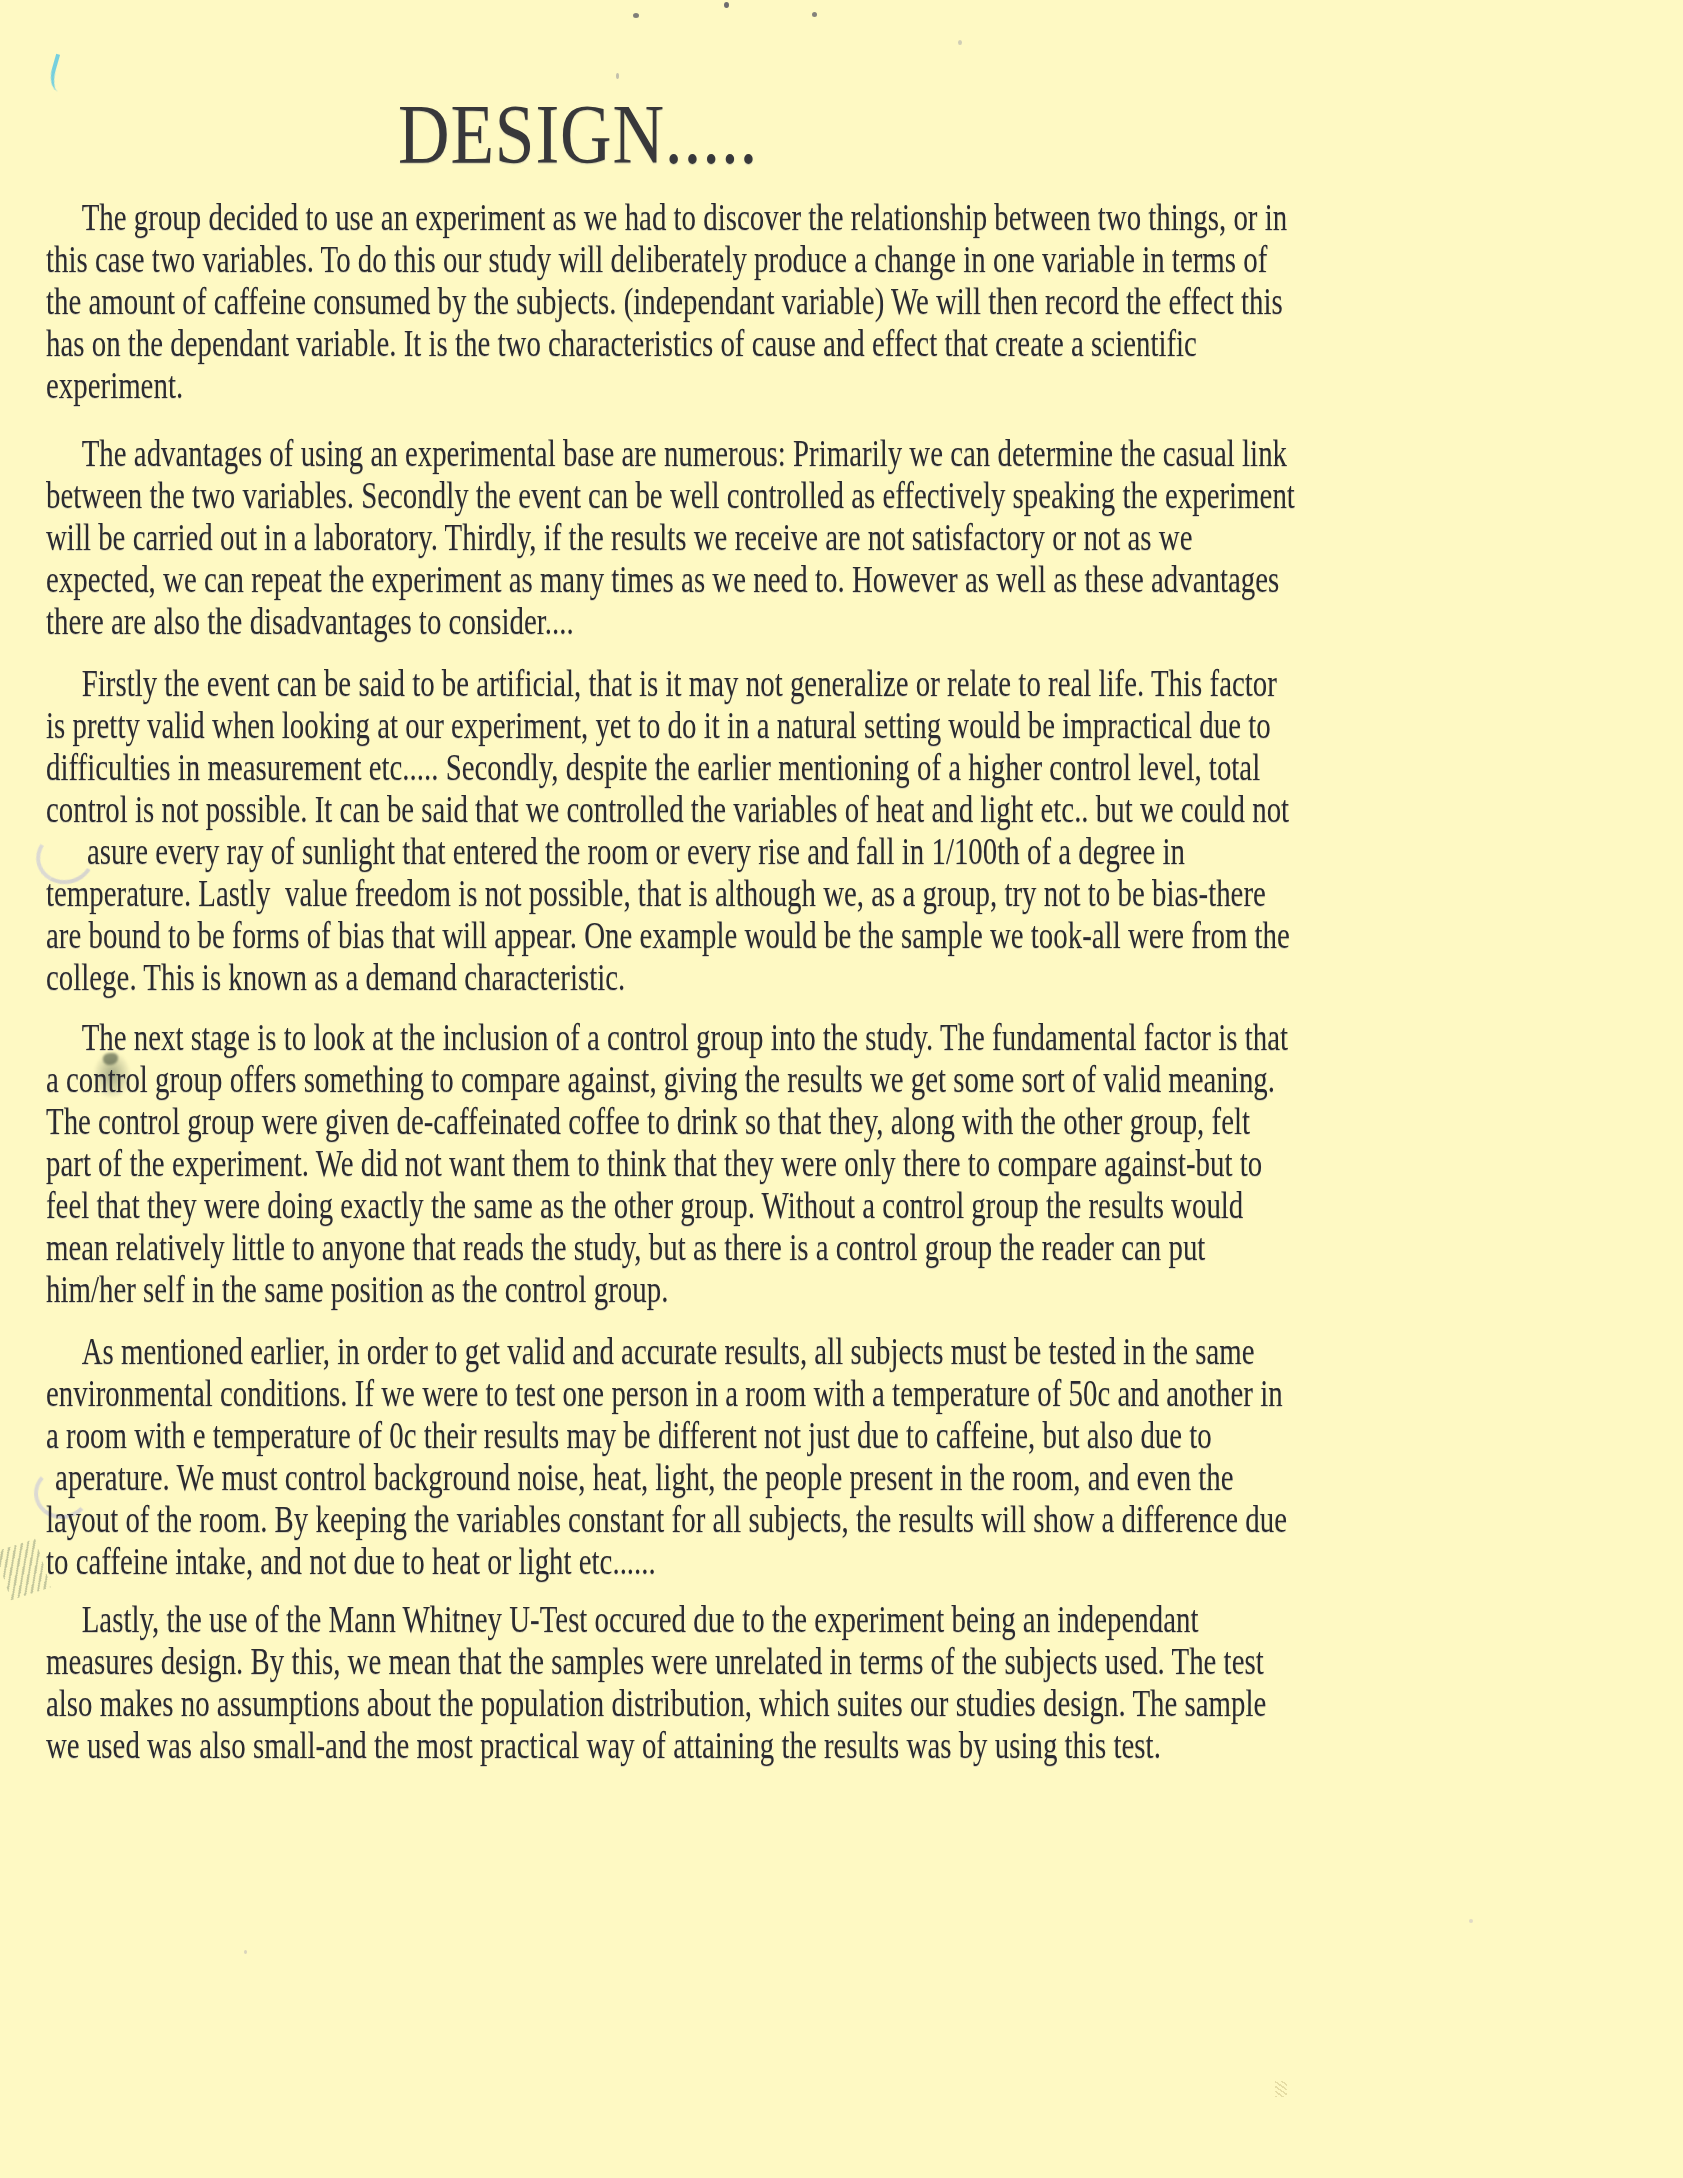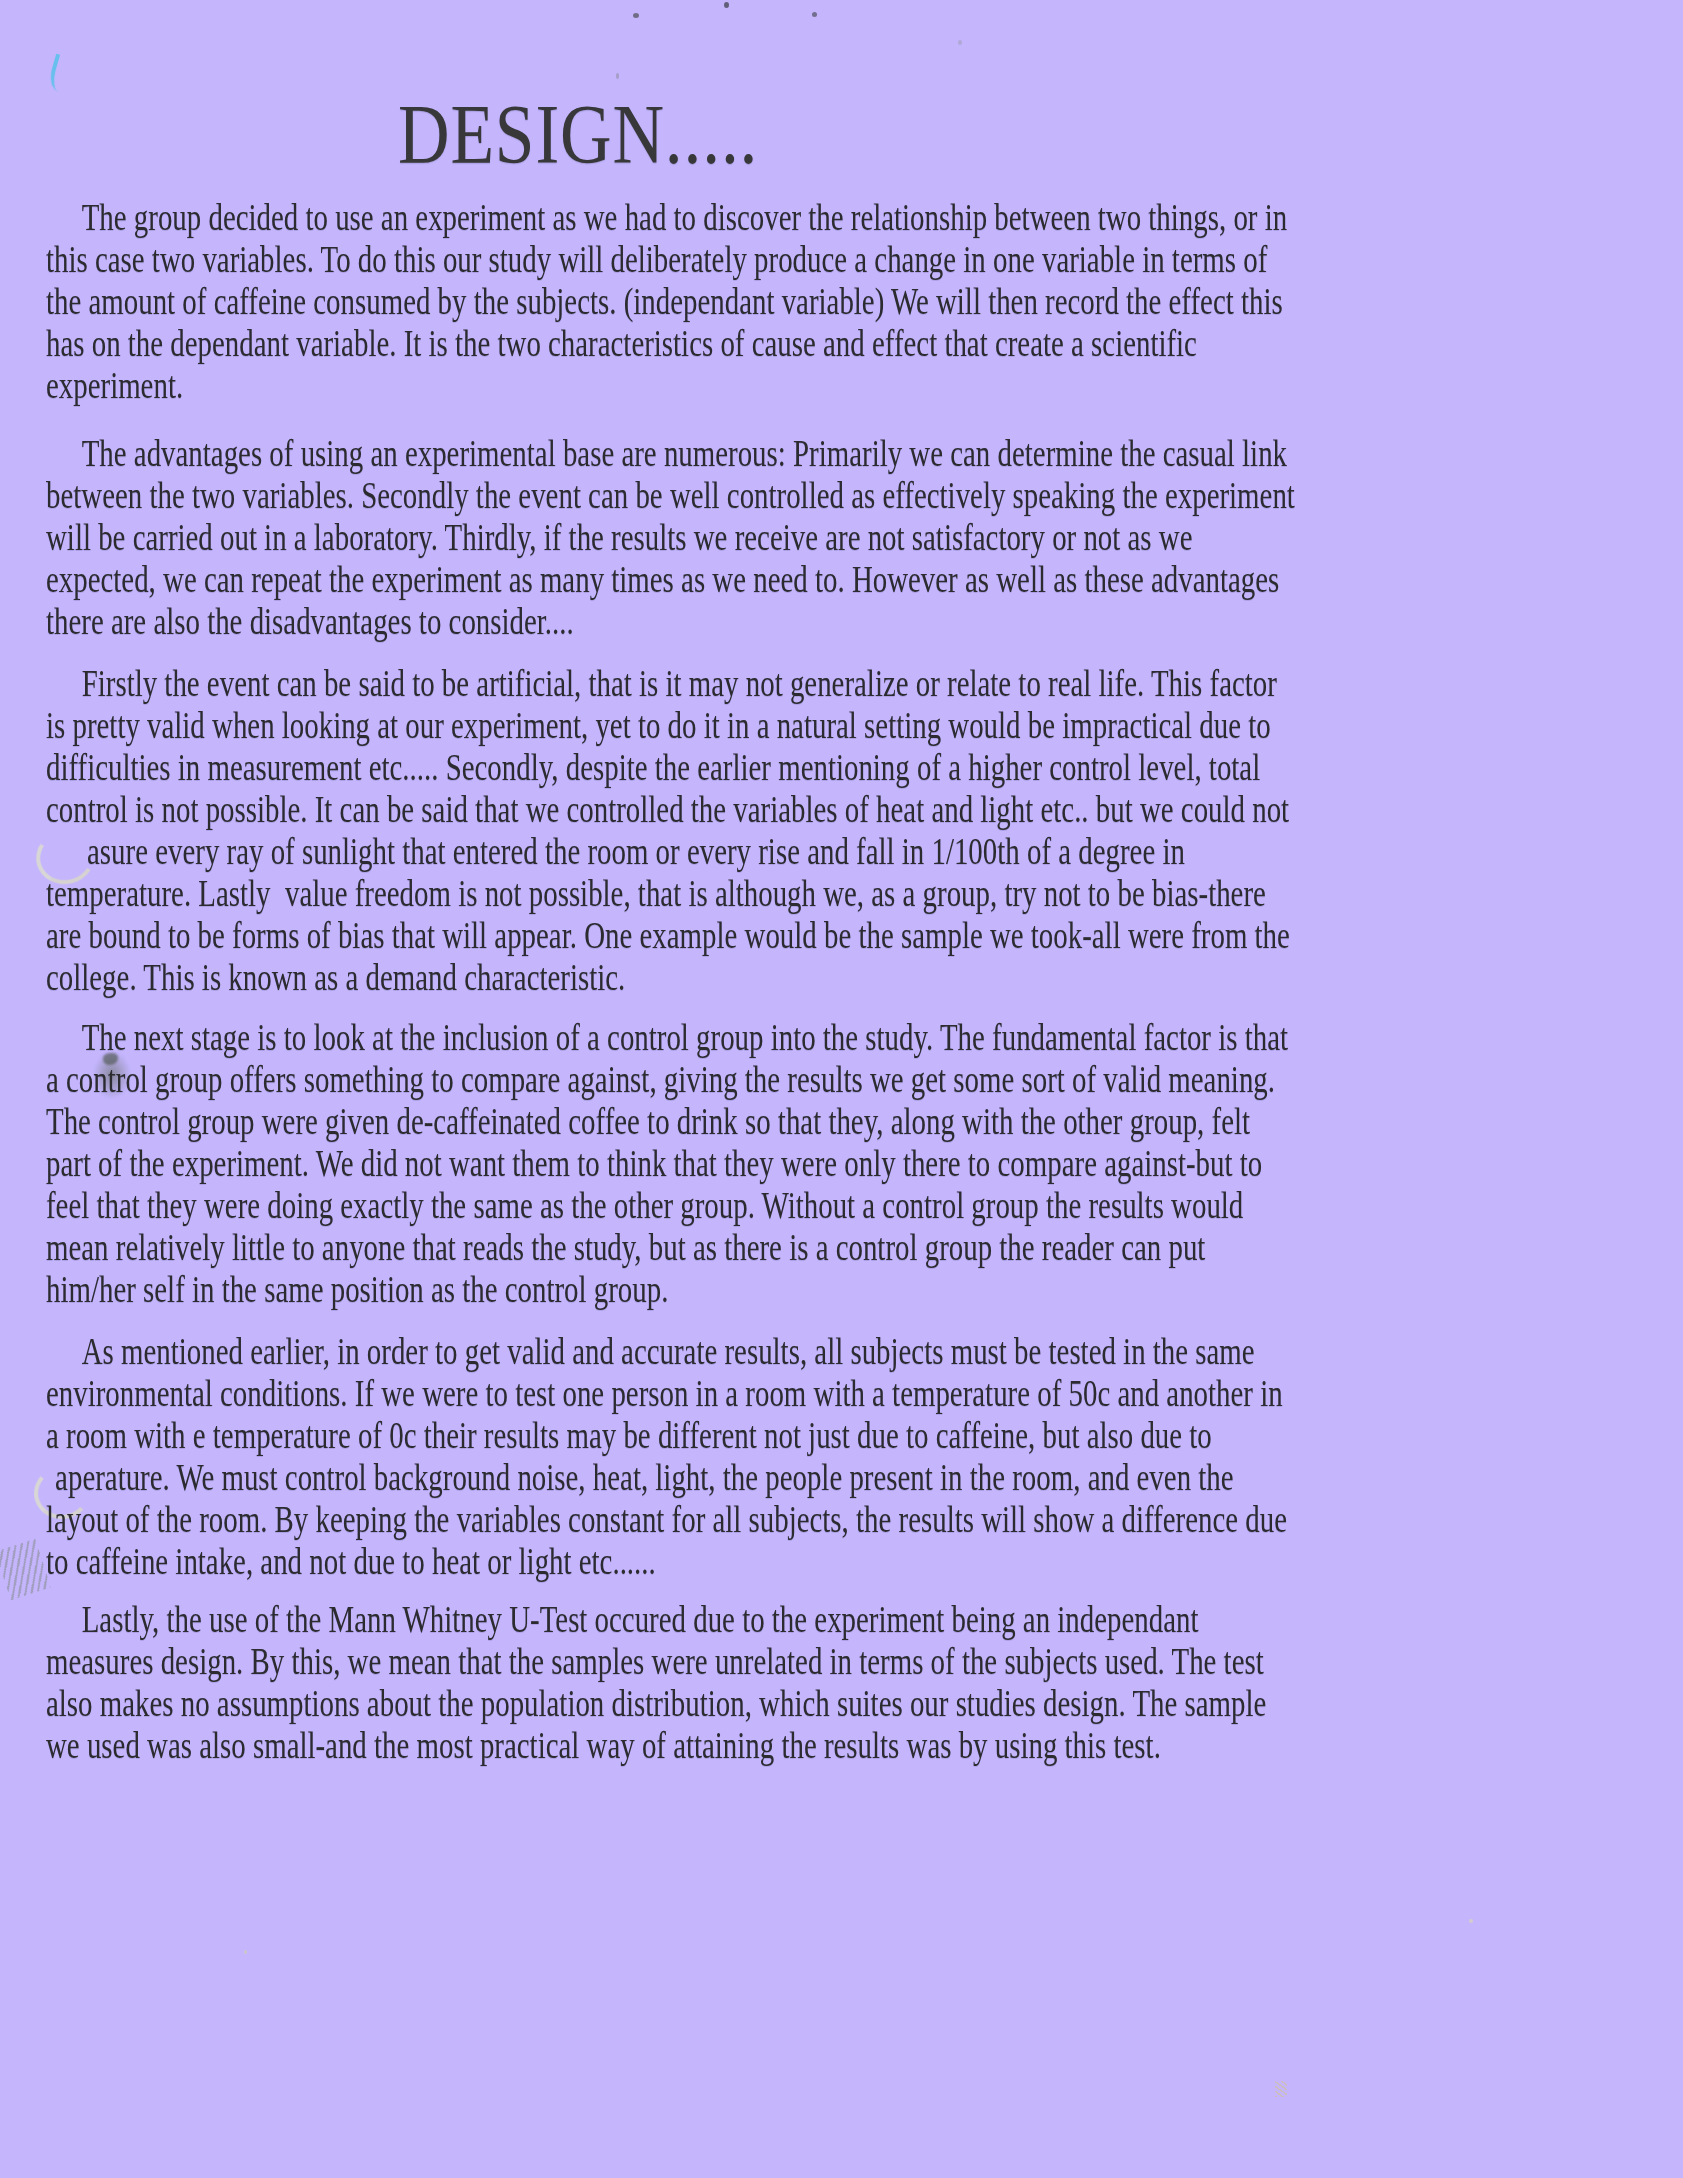--- a/index.html
+++ b/index.html
@@ -1,20 +1,20 @@
 <!DOCTYPE html>
 <html><head>
 <meta charset="utf-8">
 <style>
   html,body{margin:0;padding:0;background:#e8e8e8;}
   .page{
     position:relative;
     width:1683px;height:2178px;
     margin:0 auto;
-    background:#c4b5fd;
+    background:#fef9c3;
     overflow:hidden;
     font-family:"Liberation Serif","DejaVu Serif",serif;
   }
   
   .doc-title{
     position:absolute;
     left:398px;top:87px;
     margin:0;
     font-size:85px;
     font-weight:400;

